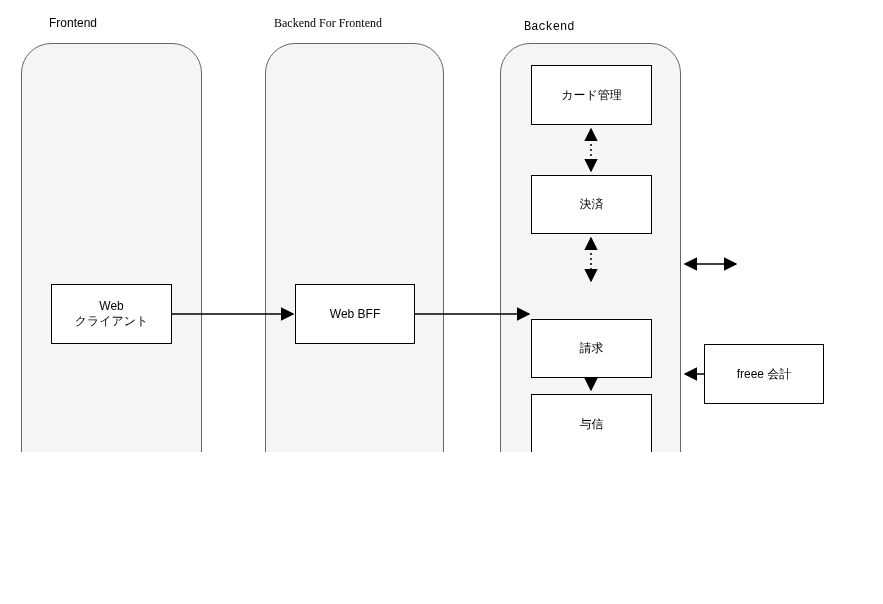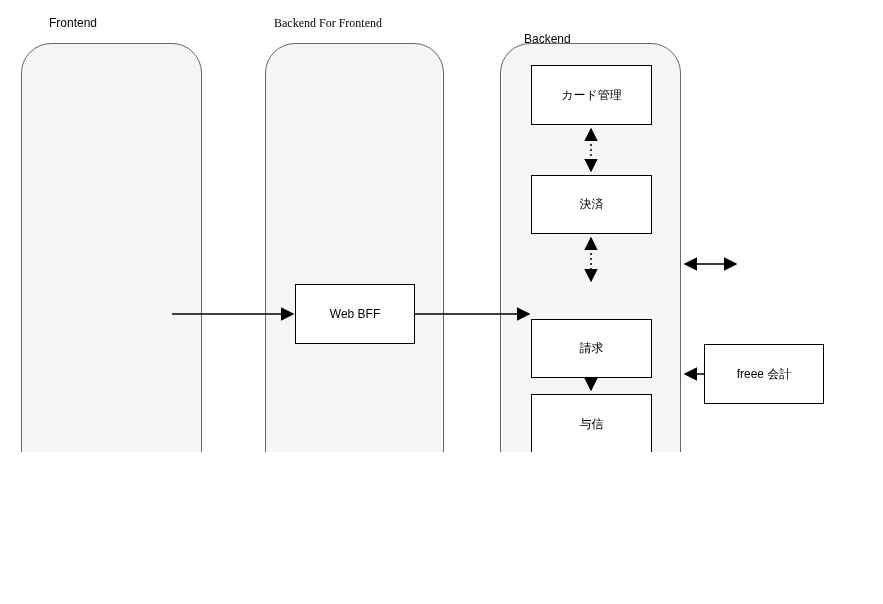--- a/index.html
+++ b/index.html
@@ -62,21 +62,21 @@
   .edge { stroke: var(--connector); stroke-width: 1.5; fill: none; }
   .edge.dashed { stroke-dasharray: 2 3; }
 
   
   .lane-frontend { left: 21px;  top: 43px; width: 181px; height: 541px; }
   .lane-bff      { left: 265px; top: 43px; width: 179px; height: 541px; }
   .lane-backend  { left: 500px; top: 43px; width: 181px; height: 540px; }
 
   .lane-label-frontend { left: 49px;  top: 16px; }
   .lane-label-bff      { left: 274px; top: 16px; font-family: Liberation Serif, serif; }
-  .lane-label-backend  { left: 524px; top: 32px; }
+  .lane-label-backend  { left: 524px; top: 20px; font-family: Liberation Mono, monospace; }
 
   
   .node-web-client   { left: 51px;  top: 284px; width: 121px; height: 60px; }
   .node-web-bff      { left: 295px; top: 284px; width: 120px; height: 60px; text-align: right; }
   .node-card         { left: 531px; top: 65px;  width: 121px; height: 60px; }
   .node-payment      { left: 531px; top: 175px; width: 121px; height: 59px; align-items: center; }
   .node-billing      { left: 531px; top: 285px; width: 121px; height: 59px; margin-top: 34px; }
   .node-credit       { left: 531px; top: 394px; width: 121px; height: 60px; }
   .node-notification { left: 531px; top: 504px; width: 121px; height: 60px; }
   .node-external     { left: 740px; top: 235px; width: 122px; height: 59px; }
@@ -112,20 +112,24 @@
 
     <line class="edge dashed" x1="591" y1="348" x2="591" y2="390" marker-start="url(#arrow)" marker-end="url(#arrow)"></line>
 
     <line class="edge dashed" x1="591" y1="458" x2="591" y2="500" marker-start="url(#arrow)" marker-end="url(#arrow)"></line>
 
     <line class="edge" x1="685" y1="264" x2="736" y2="264" marker-start="url(#arrow)" marker-end="url(#arrow)"></line>
 
     <line class="edge" x1="685" y1="374" x2="736" y2="374" marker-start="url(#arrow)" marker-end="url(#arrow)"></line>
   </svg>
 
+  <div class="node node-web-client">
+    <span class="node-label">Web
+クライアント</span>
+  </div>
 
   <div class="node node-web-bff">
     <span class="node-label">Web BFF</span>
   </div>
 
   <div class="node node-card">
     <span class="node-label">カード管理</span>
   </div>
 
   <div class="node node-payment">

